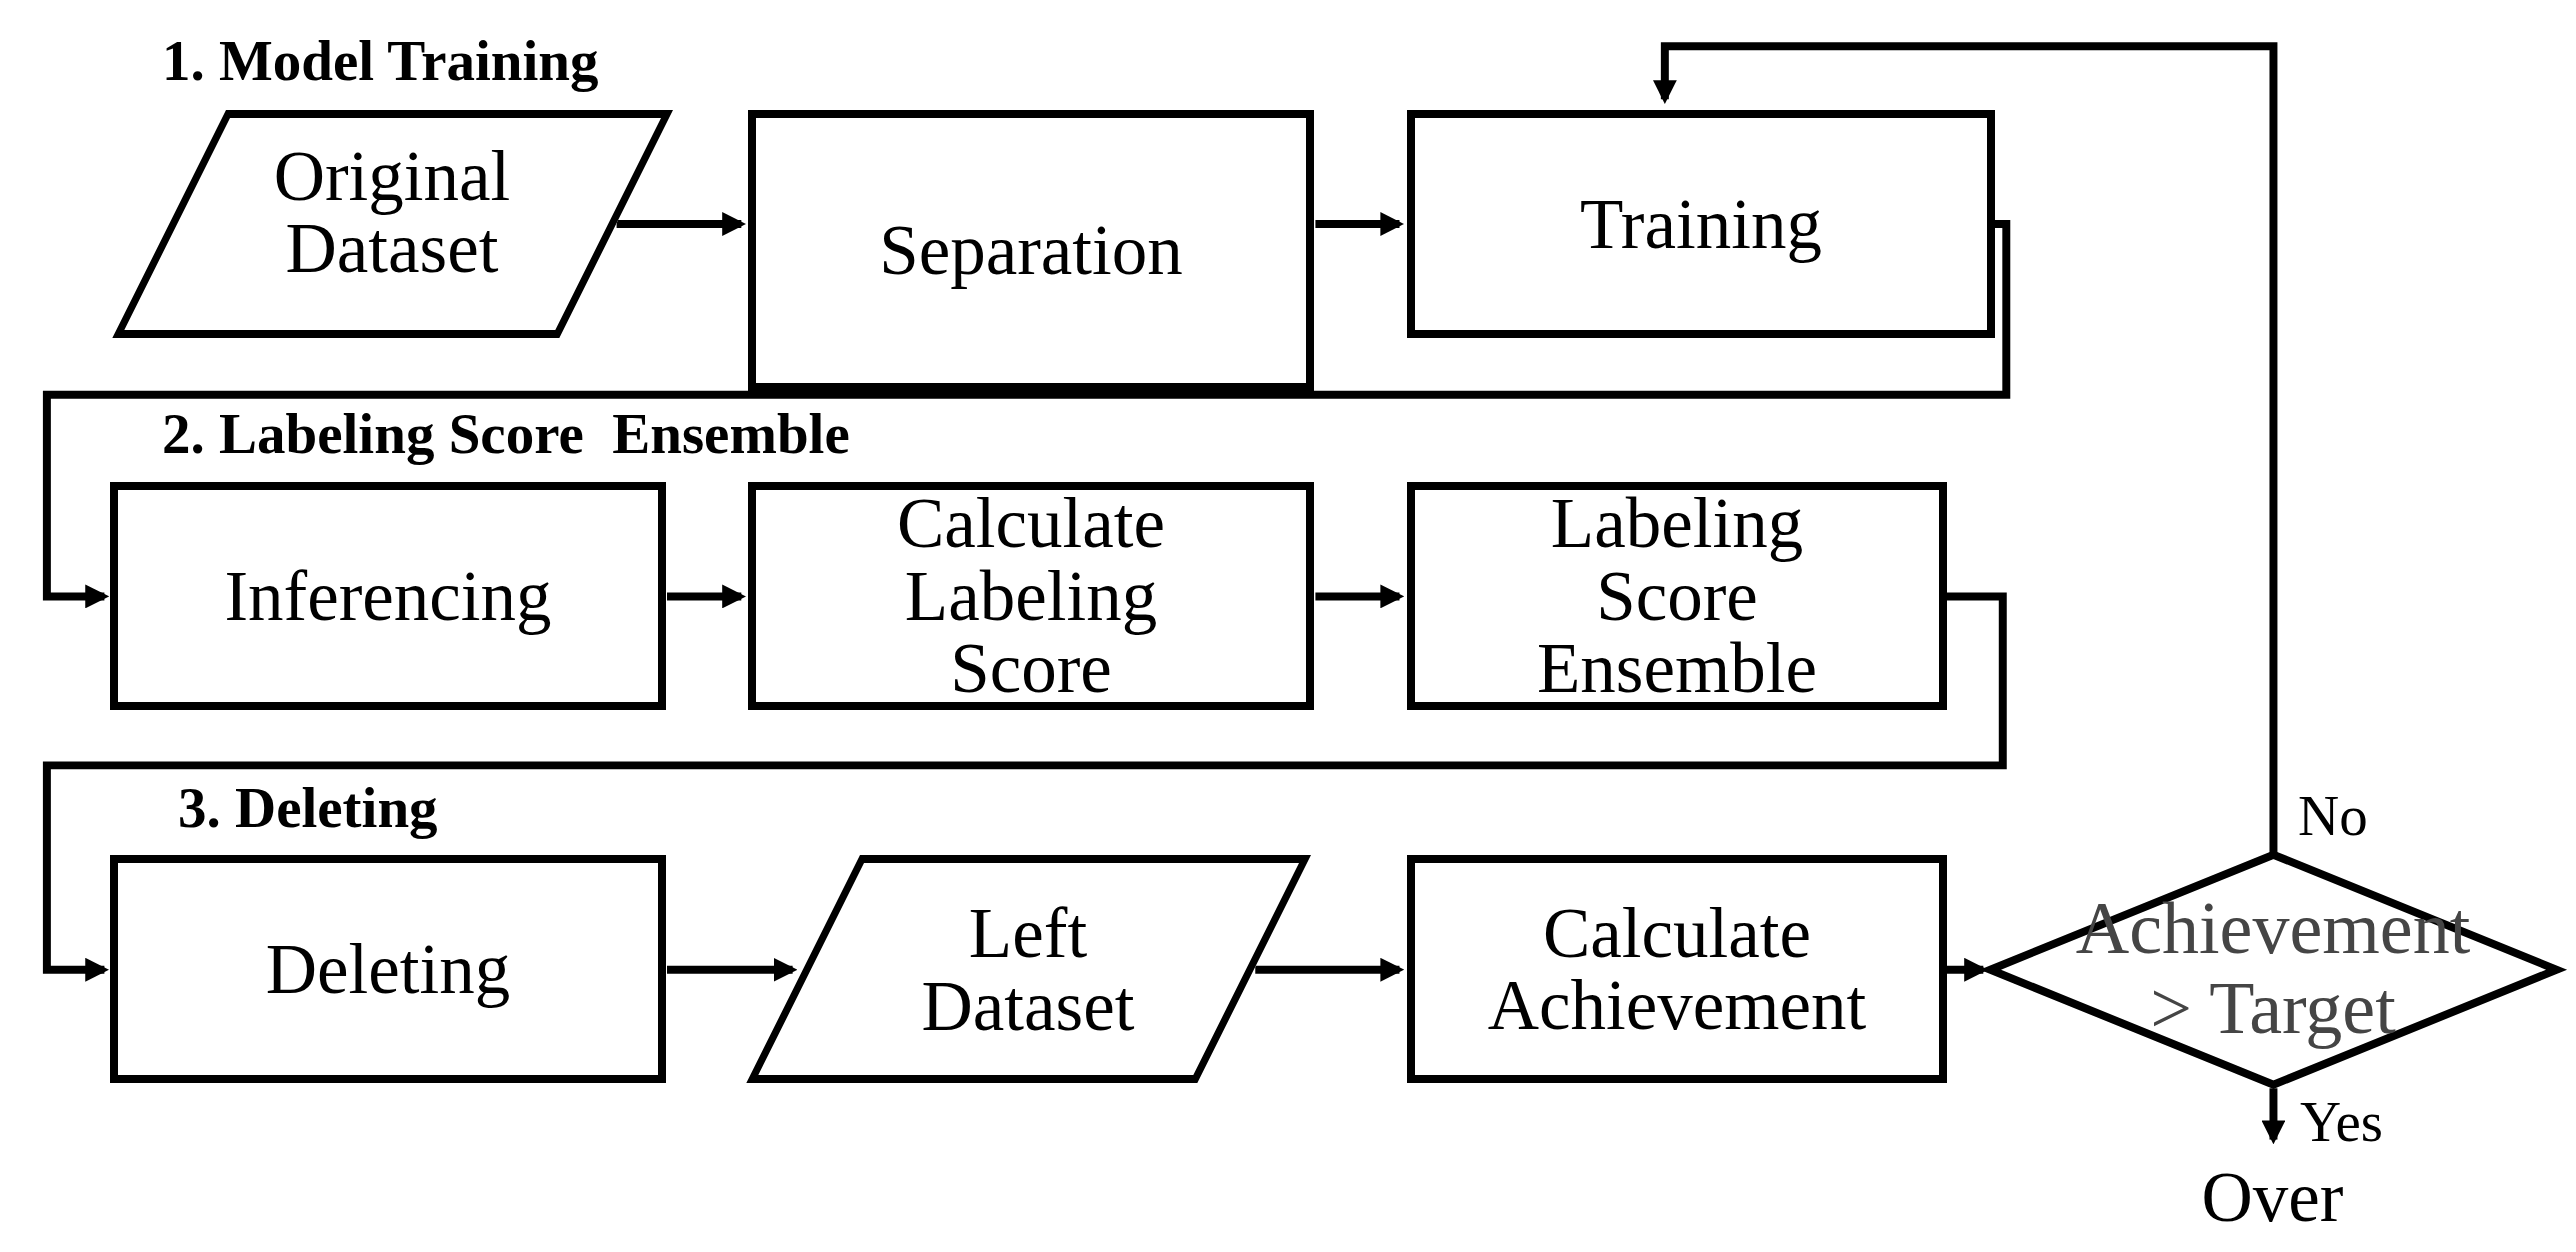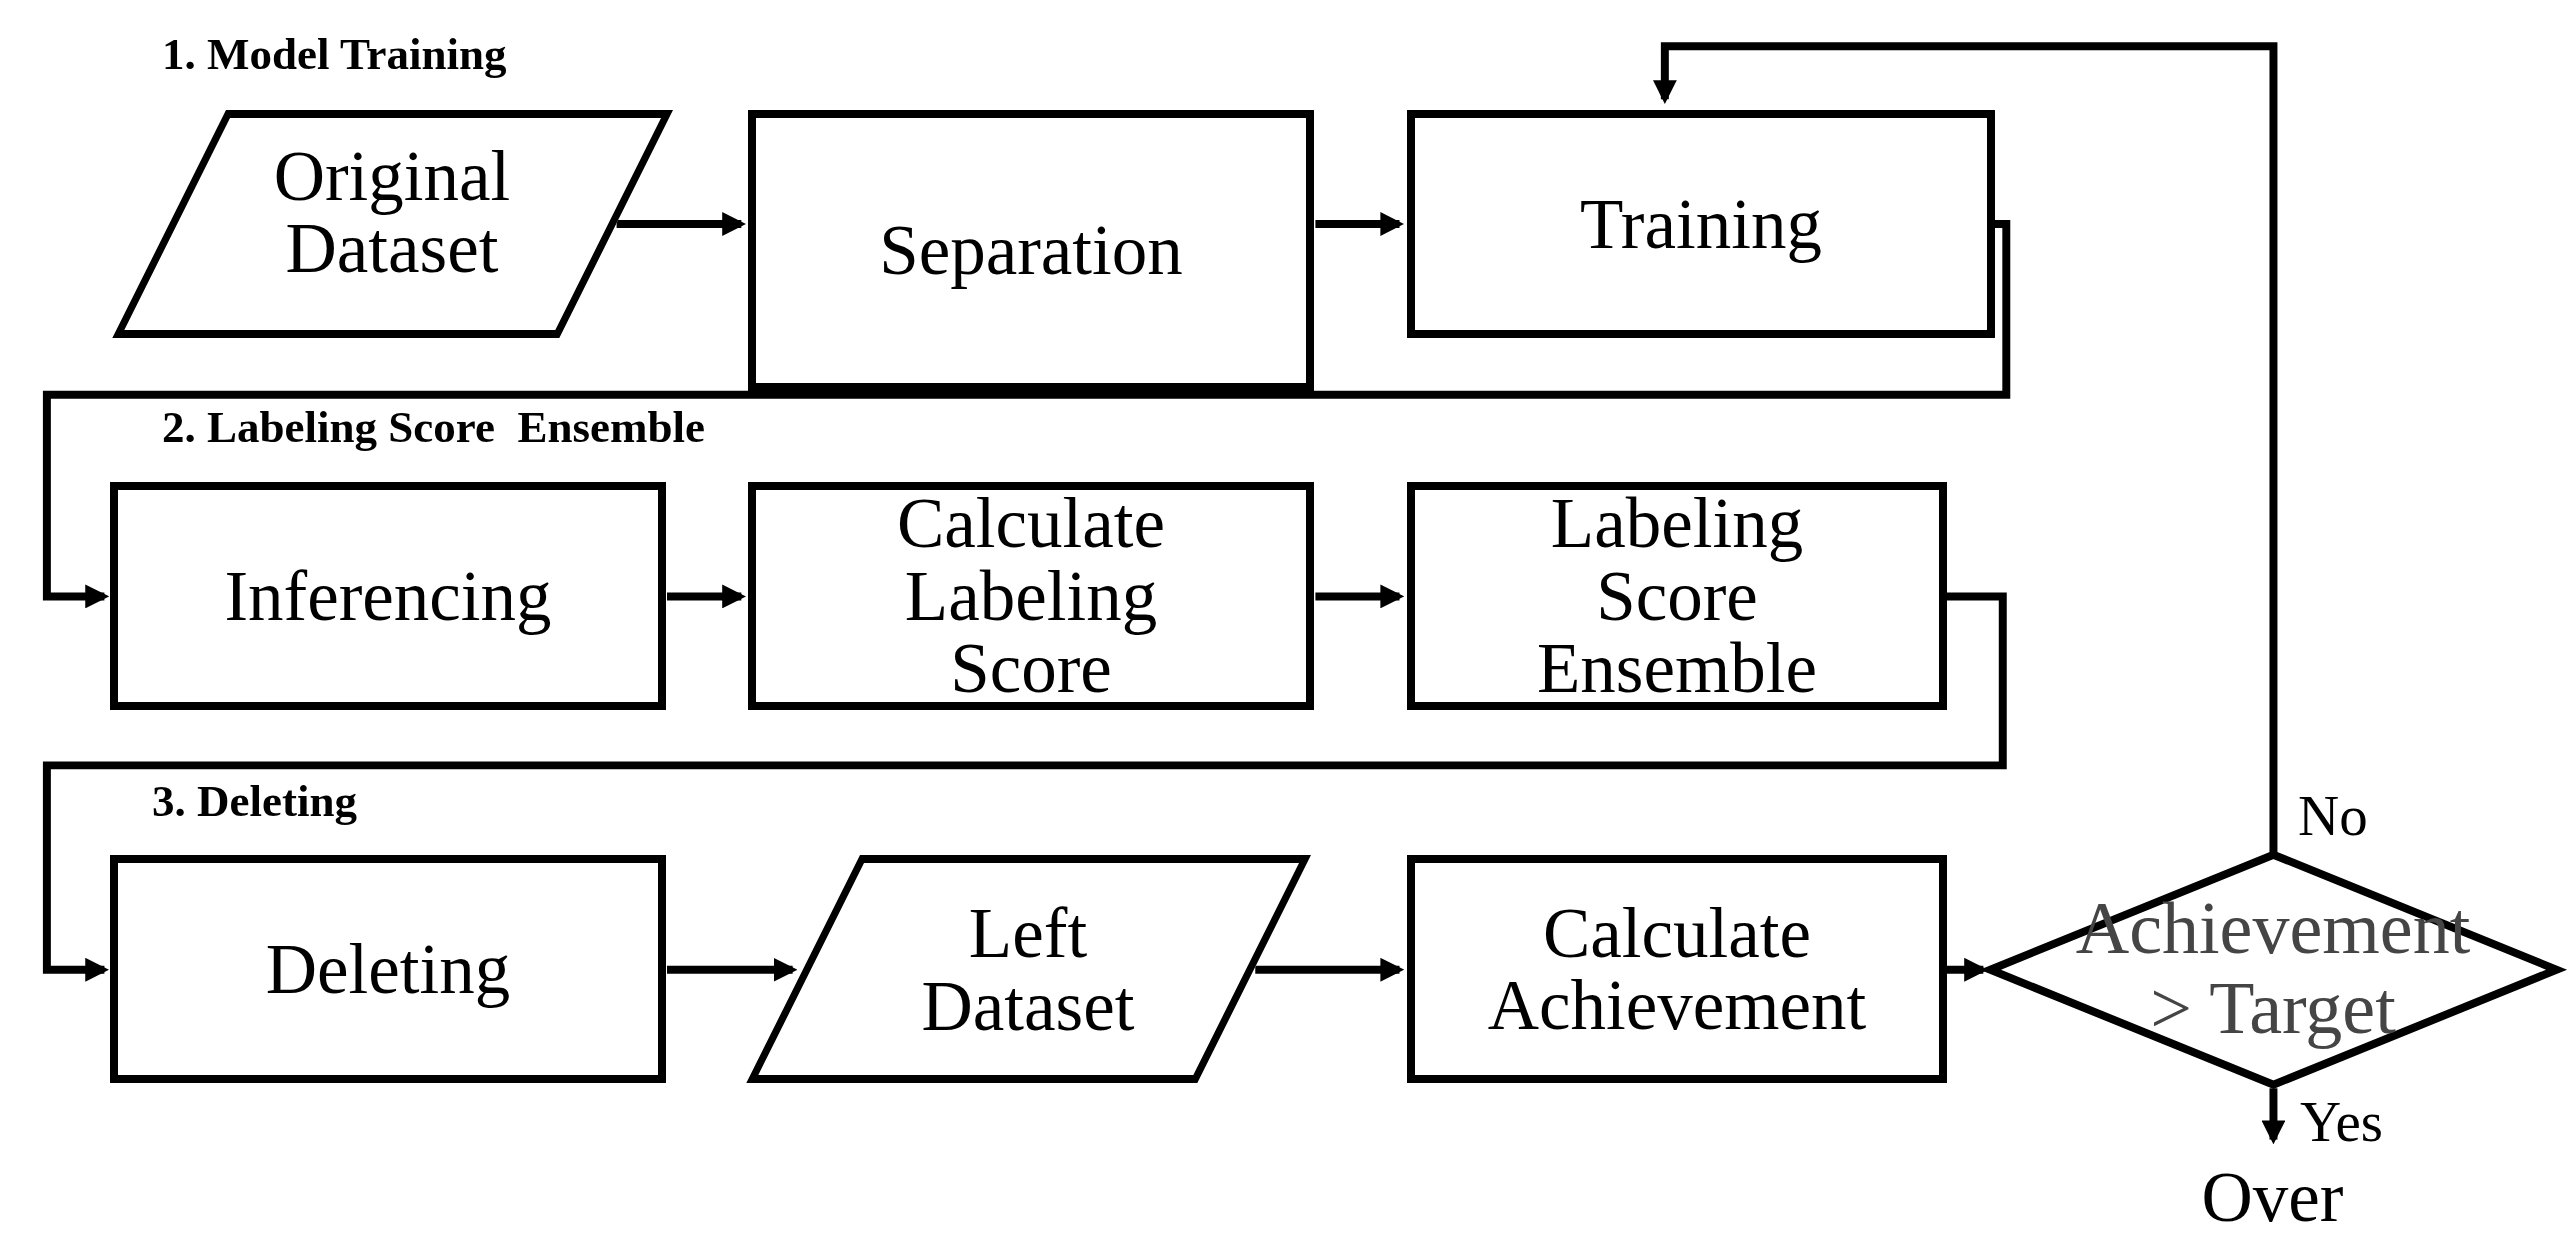--- a/index.html
+++ b/index.html
@@ -17,21 +17,21 @@
     overflow: hidden;
   }
   svg.wires {
     position: absolute;
     left: 0; top: 0;
     width: 2576px;
     height: 1253px;
   }
   .hdr {
     position: absolute;
-    font-size: 45px;
+    font-size: 57px;
     font-weight: bold;
     white-space: pre-wrap;
     line-height: 1.1;
   }
   .node {
     position: absolute;
     box-sizing: border-box;
     border: 8.8px solid #000000;
     background: #ffffff;
     display: flex;
@@ -105,21 +105,21 @@
     <path d="M1419,1096 L1582,1096" fill="none" stroke="#000000" stroke-width="9" marker-end="url(#arr)"></path>
     <path d="M2200,1096 L2242,1096" fill="none" stroke="#000000" stroke-width="9" marker-end="url(#arr)"></path>
 
     <polygon points="2250,1096 2570,966 2890,1096 2570,1226" fill="#ffffff" stroke="#000000" stroke-width="9"></polygon>
 
     <path d="M2570,1230 L2570,1288" fill="none" stroke="#000000" stroke-width="9" marker-end="url(#arr)"></path>
   </svg>
 
   <div class="hdr" style="left:162px; top:30px;">1. Model Training</div>
   <div class="hdr" style="left:162px; top:403px;">2. Labeling Score  Ensemble</div>
-  <div class="hdr" style="left:152px; top:777px;">3. Deleting</div>
+  <div class="hdr" style="left:178px; top:777px;">3. Deleting</div>
 
   <div class="para" style="left:226px; top:110px; width:447px; height:228px;"></div>
   <div class="flabel" style="left:171px; top:119px; width:442px; height:186px;">Original
 Dataset</div>
 
   <div class="node" style="left:748px; top:110px; width:566px; height:281px;">
     <span>Separation</span>
   </div>
 
   <div class="node" style="left:1407px; top:110px; width:588px; height:228px;">

